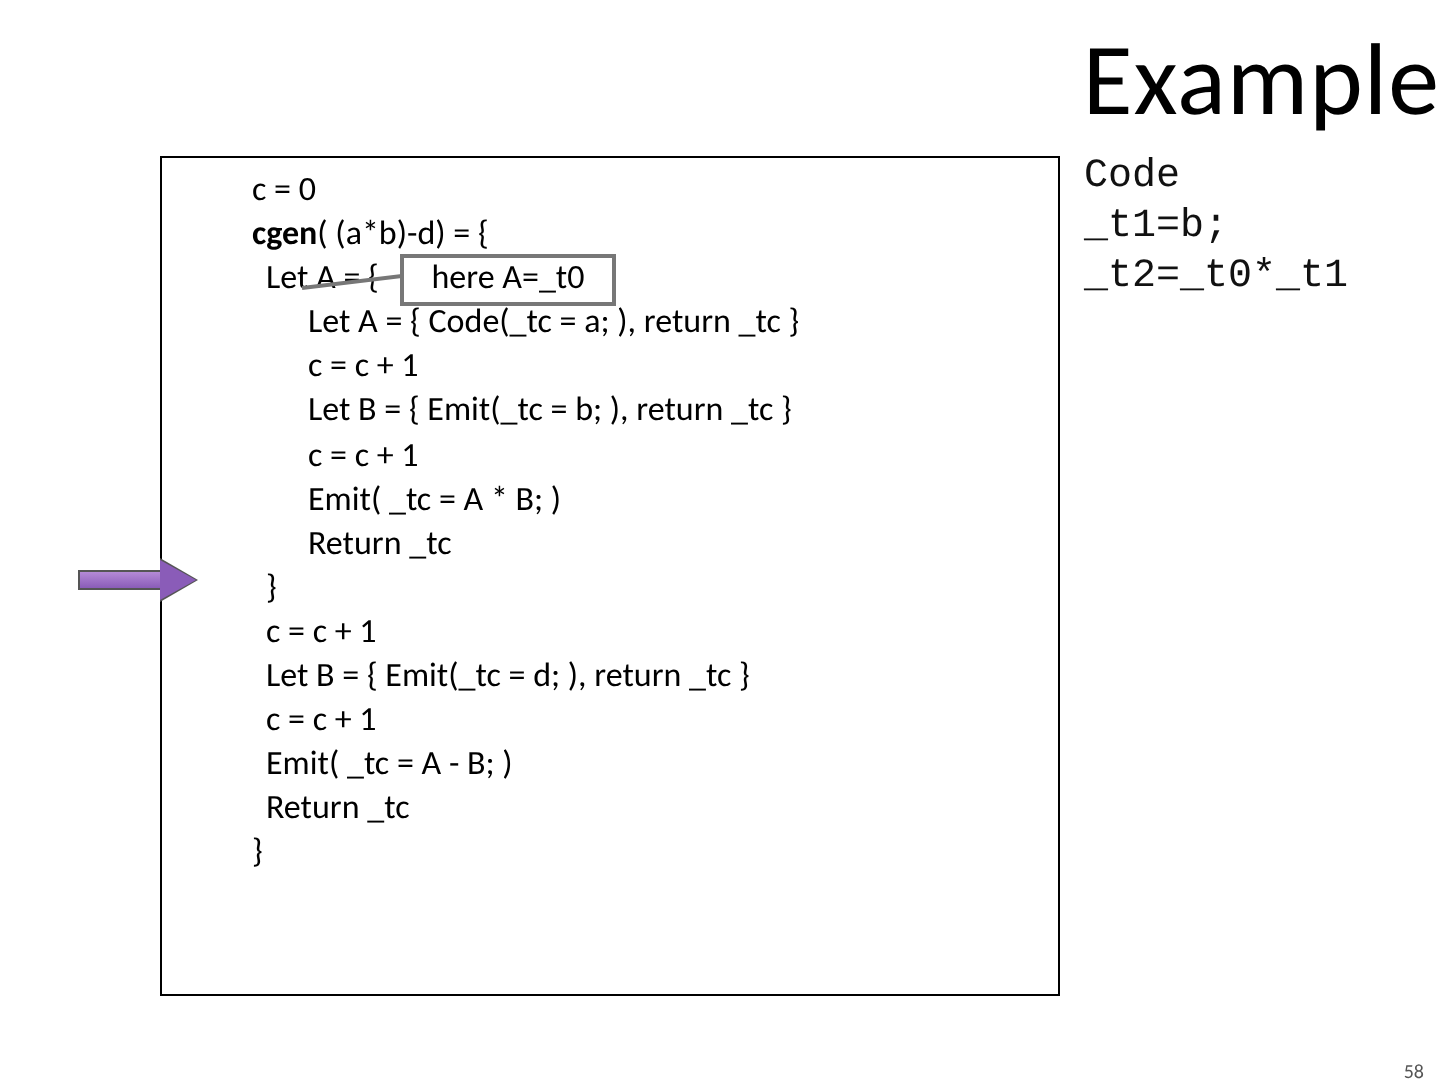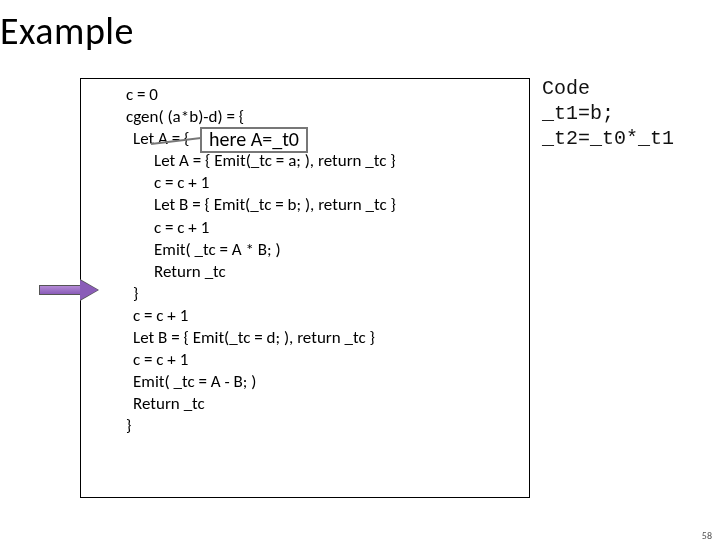--- a/index.html
+++ b/index.html
@@ -13,22 +13,22 @@
     position: relative;
     overflow: hidden;
   }
   .slide {
     width: 720px;
     height: 540px;
     position: relative;
     box-sizing: border-box;
   }
   .title {
-    text-align: left;
-    font-size: 38px;
+    text-align: right;
+    font-size: 51px;
     font-weight: 400;
     margin-top: 8px;
     letter-spacing: 0.5px;
   }
   .content-frame {
     position: absolute;
     left: 80px;
     top: 70px;
     width: 450px;
     height: 420px;
@@ -38,32 +38,32 @@
   .code-body {
     position: absolute;
     left: 86px;
     top: 76px;
     width: 440px;
     font-size: 17px;
     line-height: 1.3;
     margin-left: 40px;
   }
   .code-body div { white-space: pre; }
-  .bold { font-weight: 400; }
+  .bold { font-weight: 700; }
   .ind1 { padding-left: 7px; }
   .ind2 { padding-left: 28px; }
   .label-box {
     position: absolute;
     left: 200px;
     top: 119px;
     width: 104px;
     height: 22px;
     border: 2px solid #777;
     background: #fff;
-    font-size: 20px;
+    font-size: 17px;
     text-align: center;
     line-height: 20px;
     z-index: 3;
   }
   .connector {
     position: absolute;
     left: 151px;
     top: 128px;
     width: 50px;
     height: 6px;
@@ -146,21 +146,21 @@
   <div class="connector">
     <svg width="50" height="10">
       <line x1="0" y1="8" x2="50" y2="2" stroke="#777" stroke-width="2"></line>
     </svg>
   </div>
 
   <div class="code-body">
     <div>c = 0</div>
     <div><span class="bold">cgen</span><span>( (a*b)-d) = {</span></div>
     <div class="ind1">Let A = {</div>
-    <div class="ind2">Let A = { Emit(_tc = a; ), return _tc }</div>
+    <div class="ind2">Let A = { Code(_tc = a; ), return _tc }</div>
     <div class="ind2">c = c + 1</div>
     <div class="ind2">Let B = { Emit(_tc = b; ), return _tc }</div>
     <div class="ind2">c = c + 1</div>
     <div class="ind2">Emit( _tc = A * B; )</div>
     <div class="ind2">Return _tc</div>
     <div class="ind1">}</div>
     <div class="ind1">c = c + 1</div>
     <div class="ind1">Let B = { Emit(_tc = d; ), return _tc }</div>
     <div class="ind1">c = c + 1</div>
     <div class="ind1">Emit( _tc = A - B; )</div>

